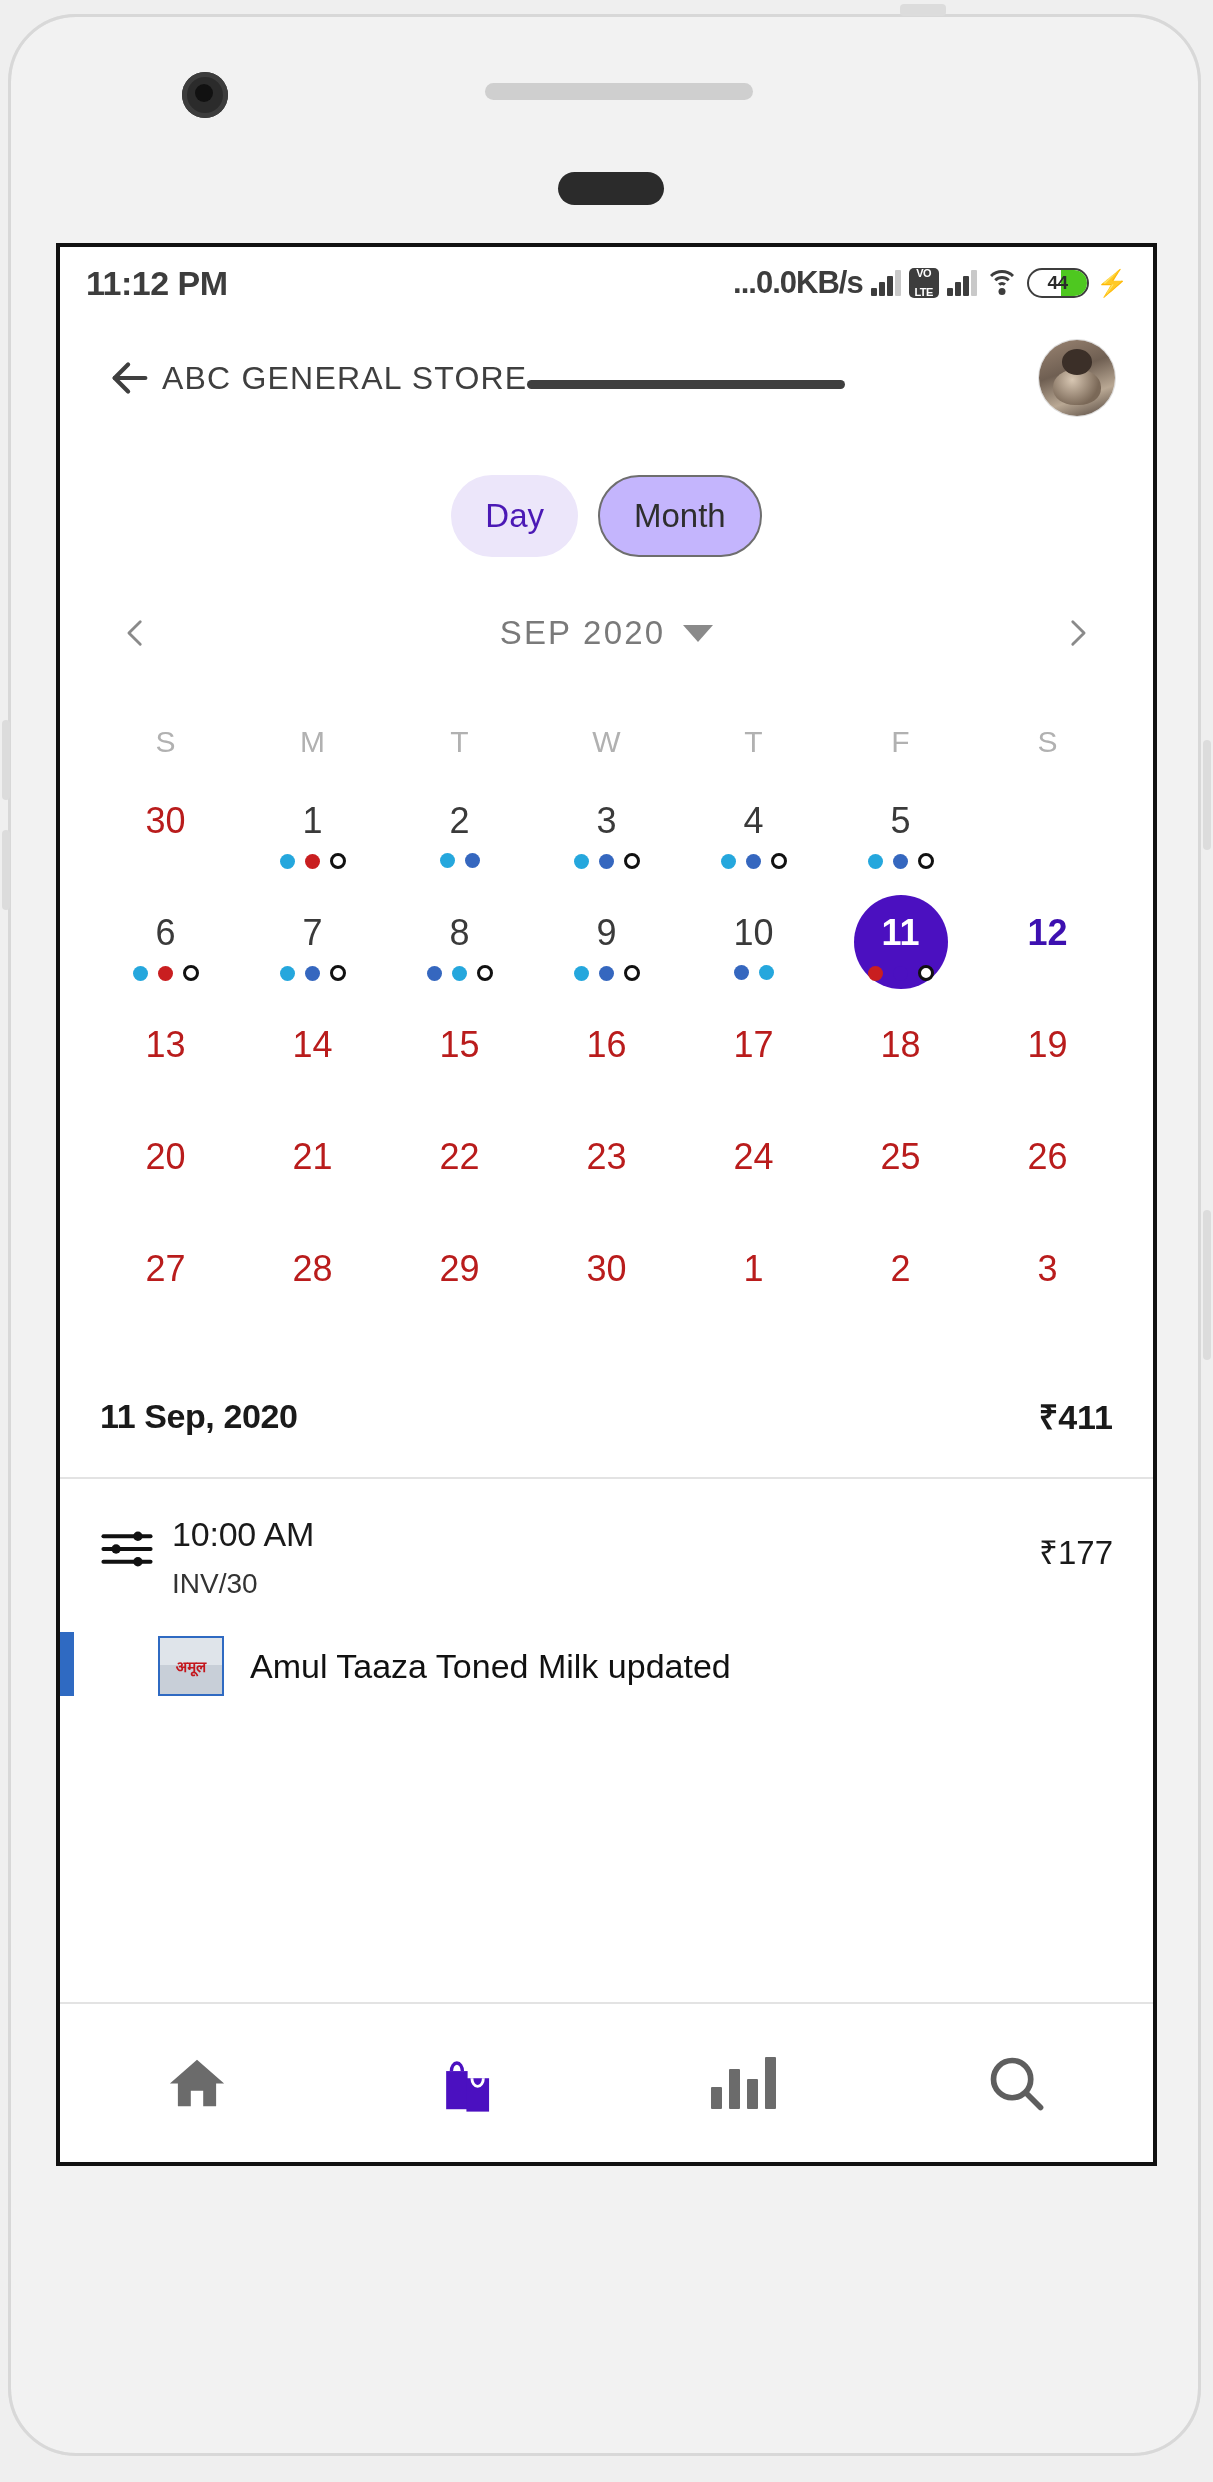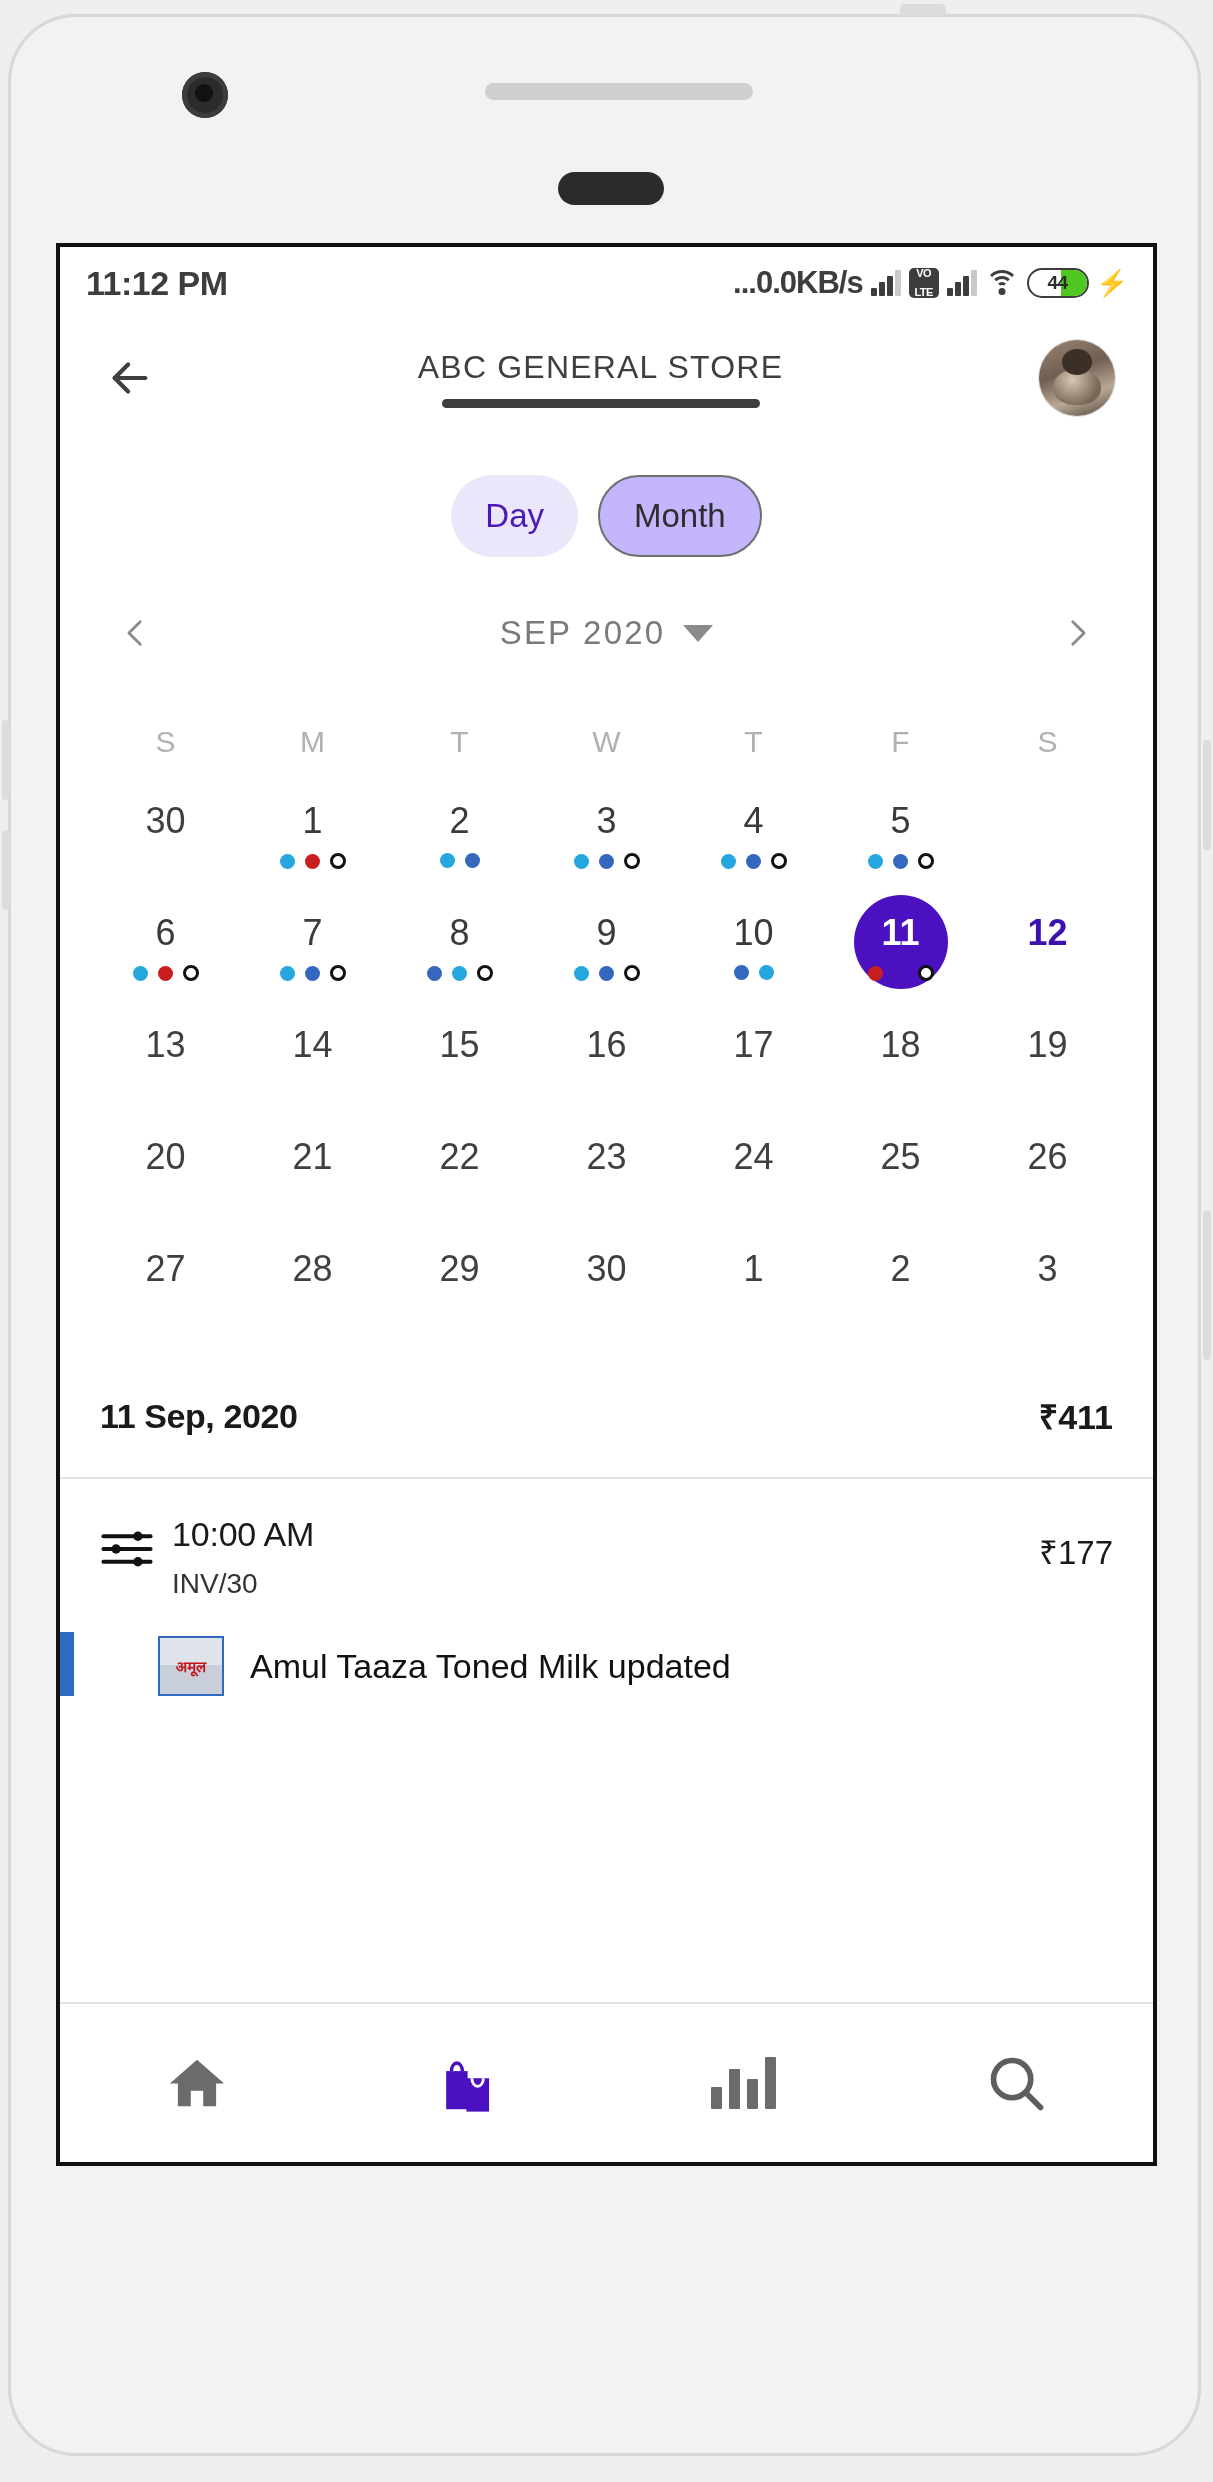--- a/index.html
+++ b/index.html
@@ -130,21 +130,21 @@
   .app-header {
     height: 118px; min-height: 118px;
     display: flex; align-items: center; padding: 0 38px;
     background: #fff;
   }
   .back-arrow {
     width: 64px; height: 64px; display: flex; align-items: center;
     justify-content: center; cursor: pointer;
   }
   .back-arrow svg { width: 46px; height: 46px; }
-  .header-title-wrap { flex: 1; display: flex; flex-direction: column; align-items: center; }
+  .header-title-wrap { flex: 1; display: flex; flex-direction: row; align-items: center; }
   .header-title {
     font-size: 32px; font-weight: 400; color: #3f3f3f; letter-spacing: 1.2px;
   }
   .header-underline {
     margin-top: 13px; width: 318px; height: 9px;
     background: #3f3f3f; border-radius: 5px;
   }
   .avatar {
     width: 76px; height: 76px; border-radius: 50%; overflow: hidden;
     background: linear-gradient(160deg,#9b8573 0%,#6f5f52 40%,#b9a894 70%,#4d4038 100%);
@@ -195,21 +195,21 @@
   }
   .cal-cell {
     position: relative; height: 112px;
     display: flex; flex-direction: column; align-items: center; justify-content: flex-start;
     cursor: pointer;
   }
   .cal-num {
     font-size: 36px; color: #3a3a3a; font-weight: 300; line-height: 1;
     padding-top: 14px; position: relative; z-index: 2;
   }
-  .cal-cell.muted .cal-num { color: #404040; }
+  .cal-cell.muted .cal-num { color: #b91c1c; }
   .cal-cell.today .cal-num { color: #3d10b0; font-weight: bold; }
   .cal-cell.selected .cal-num { color: #fff; font-weight: 700; }
   .sel-circle {
     position: absolute; top: -6px; left: 50%; transform: translateX(-50%);
     width: 94px; height: 94px; border-radius: 50%; background: #4b10c0; z-index: 1;
   }
   .dots {
     display: flex; gap: 10px; align-items: center;
     margin-top: 14px; position: relative; z-index: 3;
   }

